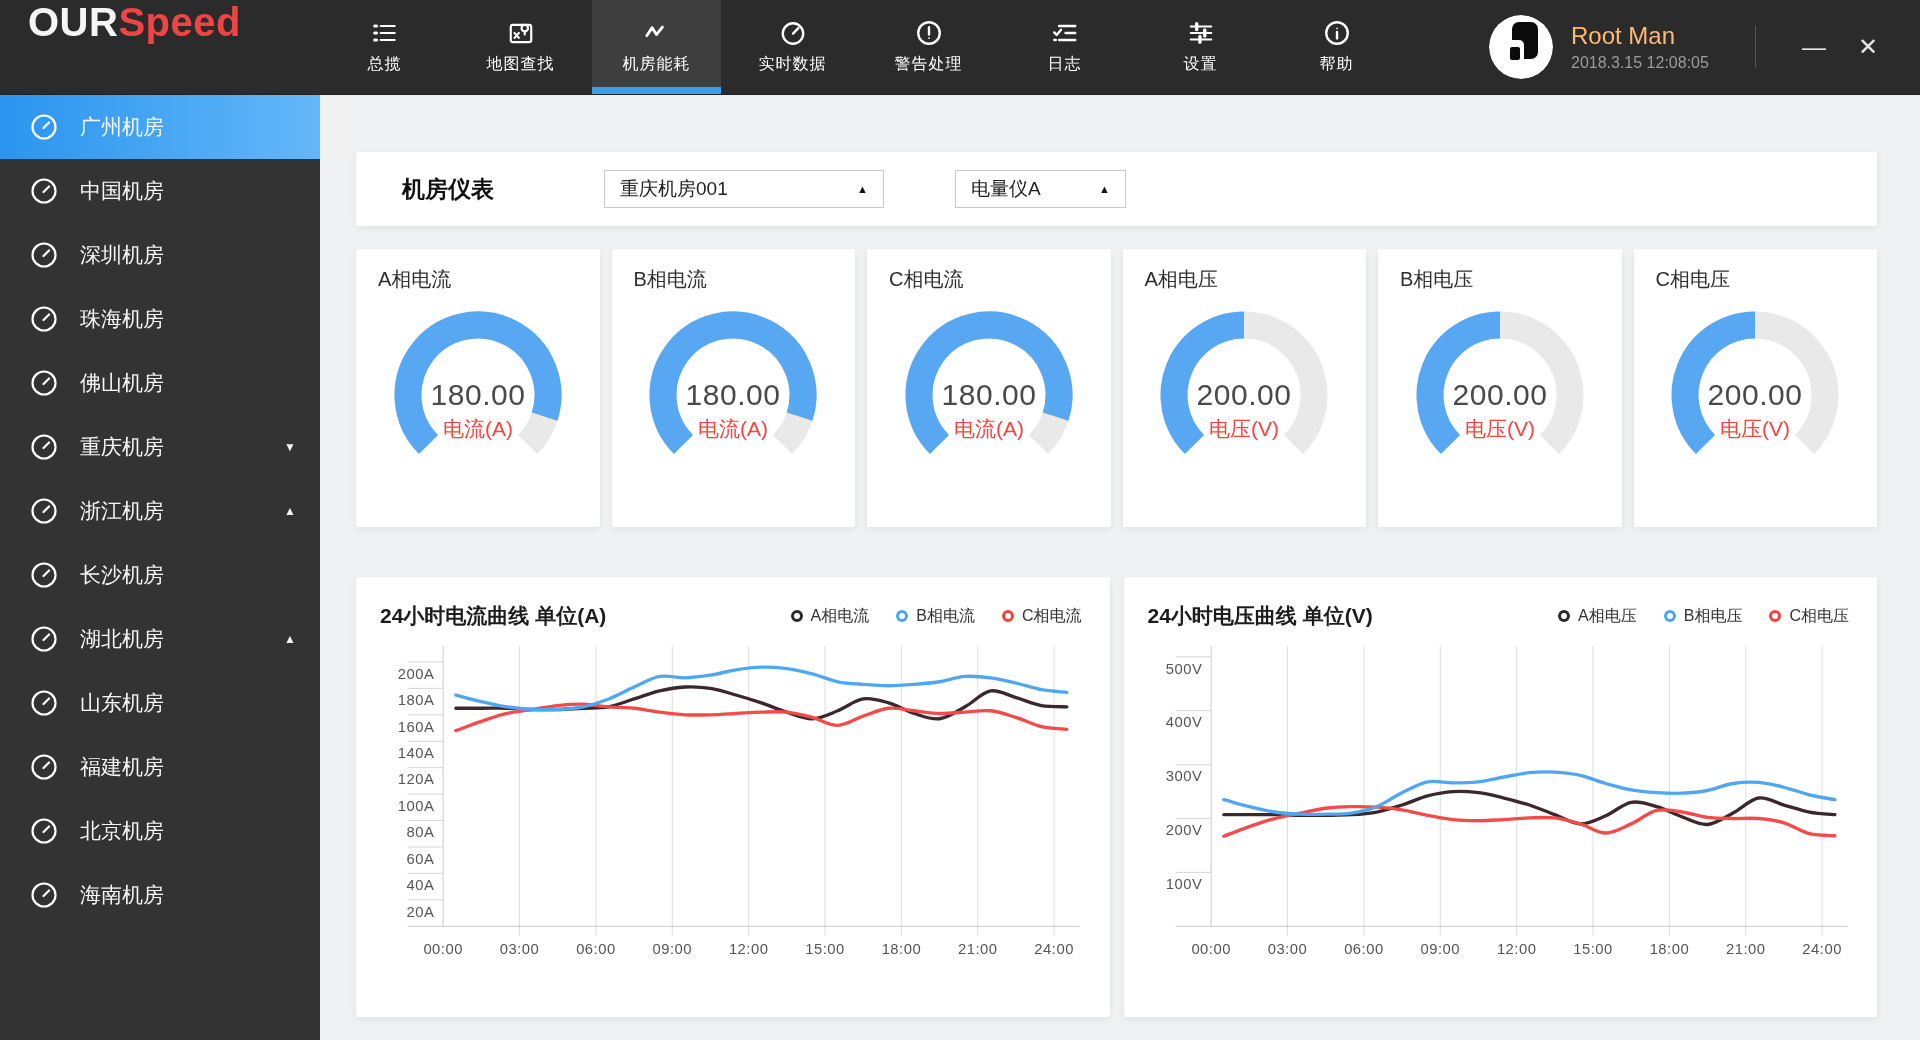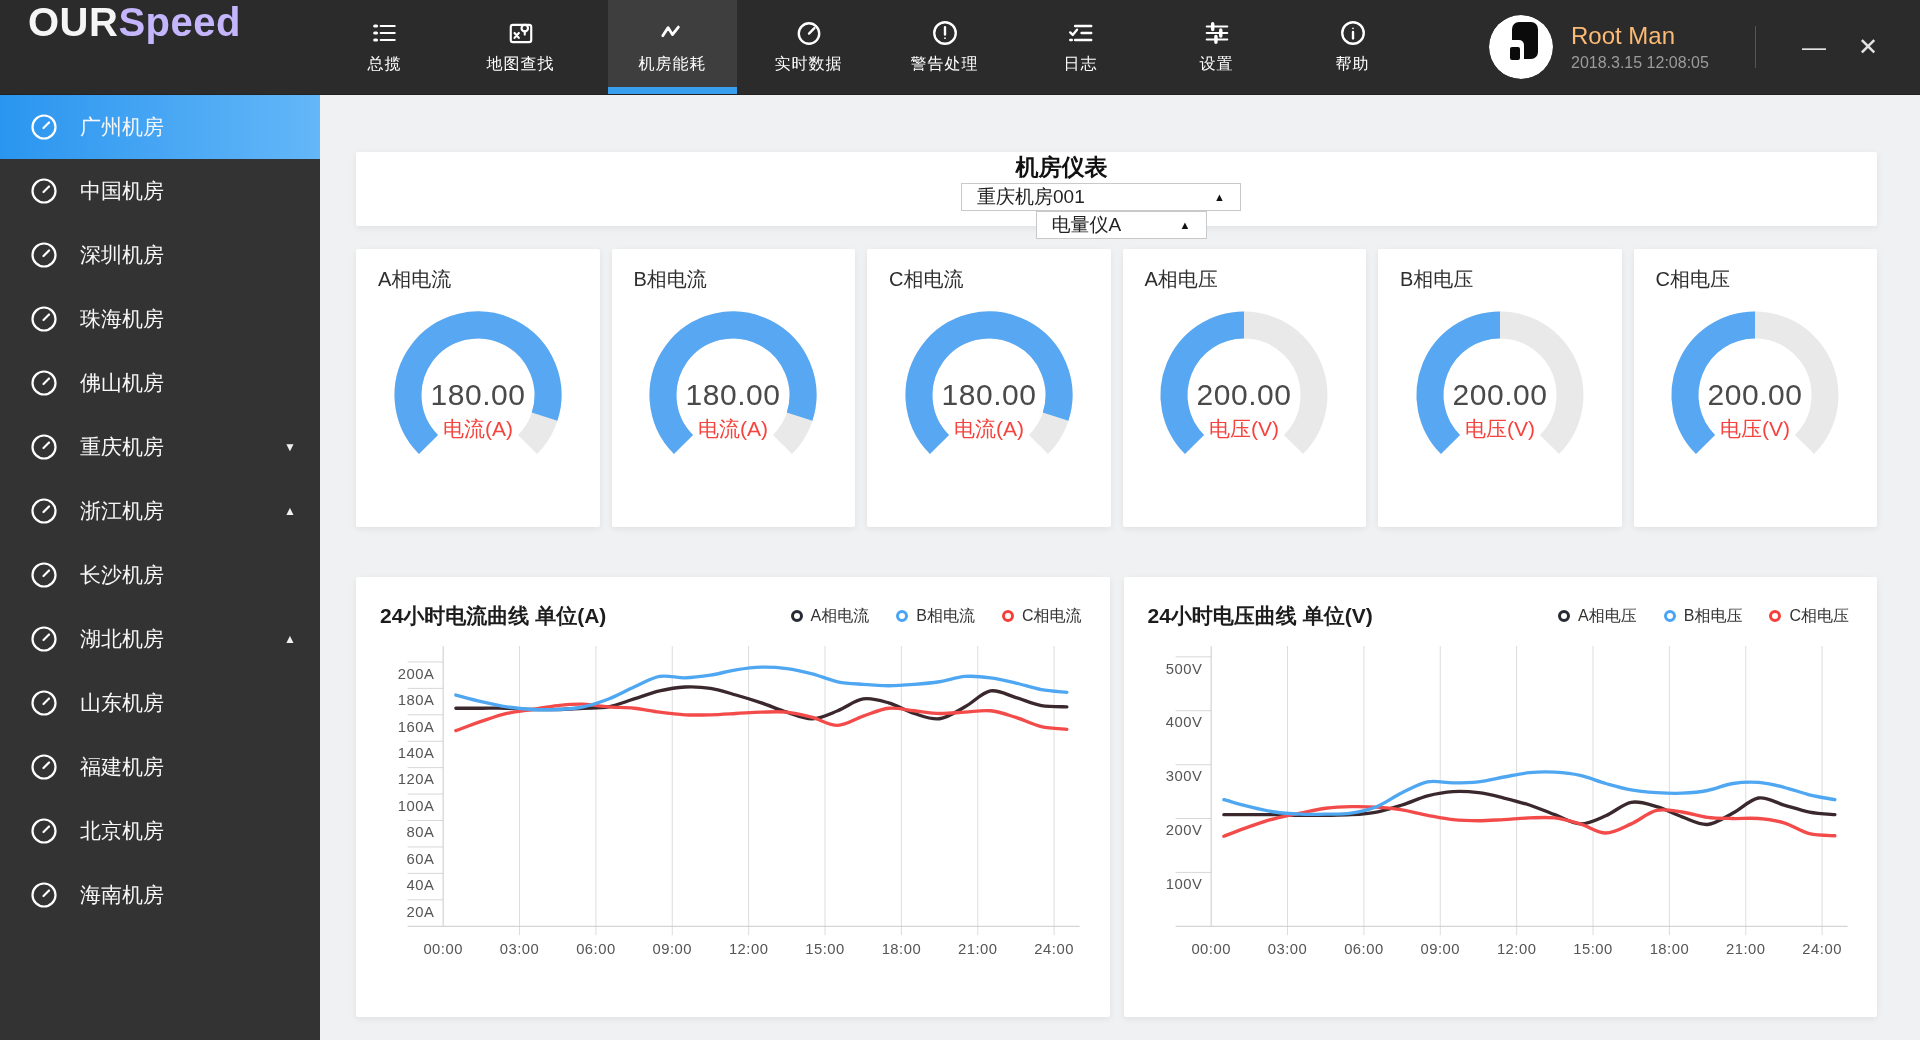--- a/index.html
+++ b/index.html
@@ -3,24 +3,24 @@
 <meta charset="utf-8">
 <style>
   * { box-sizing: border-box; margin: 0; padding: 0; }
   html,body { width: 1920px; height: 1040px; overflow: hidden; }
   body { font-family: "Liberation Sans", "DejaVu Sans", sans-serif; background:#eff1f2; }
   .app { display:flex; flex-direction:column; width:1920px; height:1040px; }
 
   
   .navbar { height:95px; background:#2b2b2b; display:flex; align-items:stretch; flex:0 0 95px; border-bottom:1px solid #222; }
   .logo { width:320px; display:flex; align-items:flex-start; padding-left:28px; font-size:40px; font-weight:700; color:#f5f5f5; letter-spacing:0.5px; }
-  .logo .accent { color:#c4b5fd; }
+  .logo .accent { color:#ef4444; }
   .nav-items { display:flex;gap:7px; }
   .nav-item { width:129px; display:flex; flex-direction:column; align-items:center; justify-content:center; gap:7px; color:#fff; cursor:pointer; }
-  .nav-item.active { background:#3e3e3e; border-bottom:7px solid #389fef; padding-top:7px;margin-left:16px; }
+  .nav-item.active { background:#3e3e3e; border-bottom:7px solid #389fef; padding-top:7px; }
   .nav-item .nav-icon { width:28px; height:28px; display:block; }
   .nav-item .nav-label { font-size:16px; letter-spacing:1px; }
   .nav-right { margin-left:auto; display:flex; align-items:center; padding-right:26px; }
   .avatar { width:64px; height:64px; border-radius:50%; overflow:hidden; margin-right:18px; cursor:pointer; flex:0 0 64px; }
   .user-meta { display:flex; flex-direction:column; gap:4px; }
   .user-name { color:#fdba74; font-size:24px; }
   .user-time { color:#9b9b9b; font-size:16px; }
   .win-divider { width:1px; height:42px; background:#555; margin:0 30px 0 46px; }
   .win-btn { background:none; border:none; color:#e4e4e4; font-size:24px; padding:0 16px; cursor:pointer; font-family:inherit; }
 
@@ -32,21 +32,21 @@
   .sidebar li { height:64px; display:flex; align-items:center; padding:0 24px 0 29px; font-size:21px; color:#f7f7f7; cursor:pointer; }
   .sidebar li.active { background:linear-gradient(90deg,#2a95ef,#64b7f8); }
   .room-icon { width:30px; height:30px; flex:0 0 30px; }
   .room-label { margin-left:21px; }
   .room-caret { margin-left:auto; font-size:12px; color:#f0f0f0; }
 
   
   .main { flex:1; padding:57px 43px 0 36px; min-width:0; }
   .card { background:#fff; box-shadow:0 2px 7px rgba(0,0,0,0.07); border-radius:2px; }
 
-  .header-panel { height:74px; display:flex; align-items:center; padding:0 46px;flex-direction:column; }
+  .header-panel { height:74px; display:flex; align-items:center; padding:0 46px; }
   .header-panel h1 { font-size:23px; font-weight:bold; color:#111; margin-right:110px; }
   .select { height:38px; border:1px solid #c9c9c9; background:#fff; display:flex; align-items:center; justify-content:space-between; padding:0 15px; font-size:19px; color:#222; cursor:pointer; margin-right:31px; }
   .select.s0 { width:280px; }
   .select.s1 { width:171px;margin-left:40px; }
   .select .caret { font-size:11px; color:#111; margin-left:12px; }
 
   .gauge-row { margin-top:23px; display:flex; gap:12px; height:278px; }
   .gauge-card { flex:1; padding:17px 22px; }
   .gauge-title { font-size:20px; color:#2e2e2e; }
   .gauge-card svg { display:block; margin:14px auto 0; }

